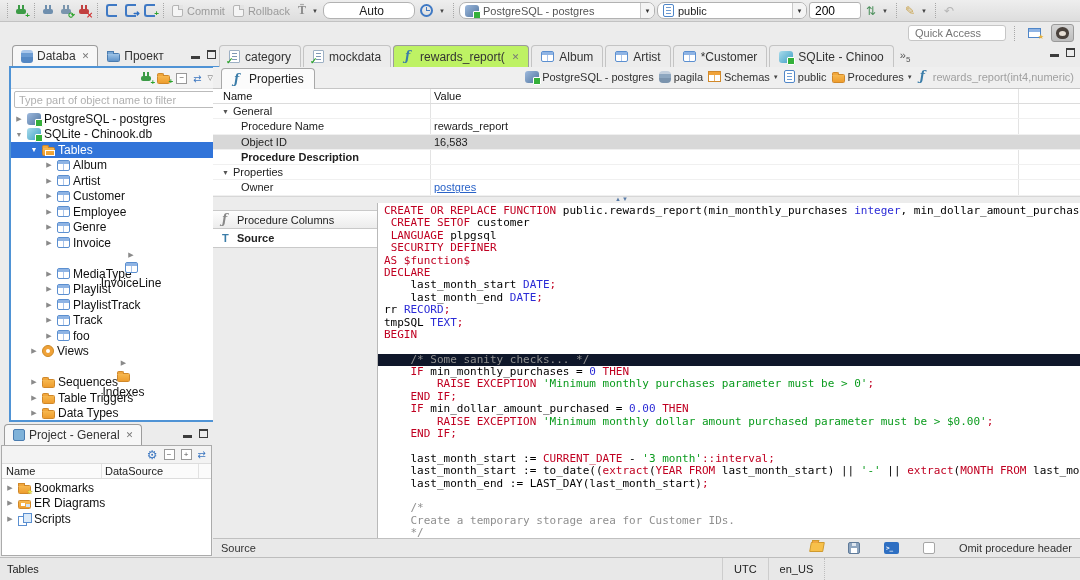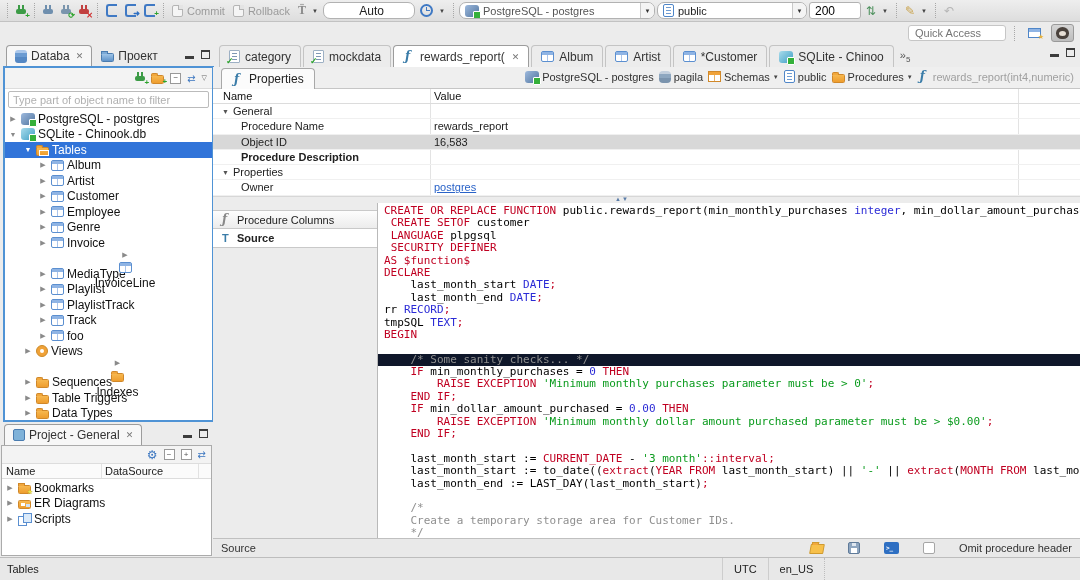--- a/index.html
+++ b/index.html
@@ -51,21 +51,21 @@
   
   .ptabs{height:22px;display:flex;align-items:flex-end;padding-left:4px;background:transparent;position:relative}
   .ptab{display:inline-flex;align-items:center;gap:4px;height:21px;padding:0 8px;border:1px solid transparent;border-bottom:none;border-radius:4px 4px 0 0;font-size:12px;color:#333}
   .ptab.active{background:#f7f7f7;border-color:#9c9c9c}
   .xclose{font-size:9px;color:#777;margin-left:2px}
   .winbtns{position:absolute;right:5px;top:6px;display:flex;gap:7px;align-items:center}
   .wmin{width:9px;height:3px;background:#3c3c3c;margin-top:5px}
   .wmax{width:9px;height:9px;border:1px solid #3c3c3c;border-top-width:2px}
 
   
-  .dbnav{position:absolute;left:2px;top:44px;width:213px;height:379px}
+  .dbnav{position:absolute;left:8px;top:44px;width:213px;height:379px}
   .navbody{position:absolute;left:1px;top:22px;width:211px;height:356px;border:2px solid #4f93d5;background:#fff;overflow:hidden}
   .navtools{height:21px;background:#f3f3f3;border-bottom:1px solid #ddd;display:flex;align-items:center;justify-content:flex-end;gap:6px;padding-right:5px}
   .boxbtn{width:11px;height:11px;border:1px solid #999;background:#fff;display:inline-flex;align-items:center;justify-content:center;font-size:8px;color:#555;line-height:1}
   .linkarr{color:#3b76c0;font-size:10px}
   .viewmenu{font-size:7px;color:#666}
   .filterwrap{padding:2px 3px}
   .filter{width:100%;height:17px;border:1px solid #bbb;border-radius:2px;font:11px "Liberation Sans",sans-serif;padding:0 4px;color:#333;background:#fff}
   .filter::placeholder{color:#b0b0b0}
   .tree{padding-top:1px}
   .trow{height:15.5px;display:flex;align-items:center;gap:3px;white-space:nowrap;cursor:default}
@@ -122,21 +122,21 @@
   .gear{color:#3b76c0;font-size:12px;line-height:12px}
   .projcols{height:15px;border-bottom:1px solid #ddd;position:relative;font-size:11px;color:#222;background:#fbfbfb}
   .projcols .c1{position:absolute;left:4px;top:1px}
   .projcols .c2{position:absolute;left:103px;top:1px}
   .projcols .cl{position:absolute;top:0;bottom:0;width:1px;background:#e2e2e2}
 
   
   .main{position:absolute;left:213px;top:44px;width:867px;height:513px}
   .etabs{position:absolute;left:0;top:0;width:867px;height:23px;display:flex;align-items:flex-end;padding-left:6px}
   .etab{display:inline-flex;align-items:center;gap:5px;height:22px;padding:0 9px;border:1px solid #c4c4c4;border-bottom:none;border-radius:4px 4px 0 0;font-size:12px;color:#333;margin-right:2px;background:#ececec;white-space:nowrap}
-  .etab.active{background:#ffffff;border-color:#9c9c9c}
+  .etab.active{background:#bef264;border-color:#9c9c9c}
   .overflow{font-size:11px;color:#555;margin:0 4px 3px 4px}
   .overflow sub{font-size:8px}
 
   .prophead{position:absolute;left:0;top:23px;width:867px;height:22px;border-bottom:1px solid #c6c6c6;background:#efefef}
   .prop-tab{position:absolute;left:8px;bottom:-1px;display:inline-flex;align-items:center;gap:5px;height:21px;padding:0 10px;background:#fbfbfb;border:1px solid #a8a8a8;border-bottom:none;border-radius:4px 4px 0 0;font-size:12px}
   .crumb{position:absolute;right:6px;top:3px;display:flex;align-items:center;gap:5px;font-size:11px;color:#333}
   .crumb .ci{display:inline-flex;align-items:center;gap:3px;white-space:nowrap}
   .crumb .muted{color:#a0a0a0}
   .crumb .cdd2{font-size:6px;color:#444}
 
@@ -160,21 +160,21 @@
   .content{position:absolute;left:0;top:159px;width:867px;height:335px;display:flex}
   .sidetabs{width:165px;background:#ececec;border-right:1px solid #b9b9b9;padding-top:7px}
   .side-btn{height:19px;display:flex;align-items:center;gap:5px;padding-left:7px;font-size:11px;background:linear-gradient(#fdfdfd,#ececec);border-top:1px solid #c9c9c9;border-bottom:1px solid #c9c9c9;color:#222}
   .side-btn.active{background:#fff;font-weight:bold;border-top:none}
   .code{flex:1;background:#fff;font:11px/12.4px "DejaVu Sans Mono",monospace;padding:2px 0 0 6px;overflow:hidden;position:relative}
   .cline{height:12.4px;white-space:pre;margin-left:-6px;padding-left:6px}
   .cline.hl{background:#0f172a}
   .tk-p{color:#000}.tk-k{color:#c00021}.tk-t{color:#2b2bd6}.tk-n{color:#2b2bd6}.tk-s{color:#0a9b1d}.tk-c{color:#8f8f8f}
 
   .efooter{position:absolute;left:0;top:494px;width:867px;height:19px;background:#e9e9e9;border-top:1px solid #c0c0c0;display:flex;align-items:center;padding:0 8px;font-size:11px;color:#333}
-  .efoot-right{margin-left:auto;display:flex;align-items:flex-end;gap:24px}
+  .efoot-right{margin-left:auto;display:flex;align-items:flex-start;gap:24px}
   .ic-folderopen{width:14px;height:10px;background:#f7c04a;border:1px solid #cf9a2f;border-radius:1px;transform:skewX(-10deg)}
   .ic-folderopen::before{content:'';position:absolute;top:-3px;left:0;width:5px;height:2px;background:#f2a83d;border:1px solid #cf9a2f;border-bottom:none}
   .ic-save{width:12px;height:12px;background:#8fa6c0;border:1px solid #5f7a99;border-radius:2px}
   .ic-save::before{content:'';position:absolute;bottom:0;left:2px;width:6px;height:5px;background:#fff}
   .ic-save::after{content:'';position:absolute;top:0;left:3px;width:4px;height:3px;background:#dfe7f0}
   .ic-console{width:15px;height:12px;background:#2e6fc2;border-radius:2px}
   .ic-console::before{content:'>_';position:absolute;left:2px;top:2px;font:bold 6px "DejaVu Sans Mono",monospace;color:#fff}
   .cb{width:12px;height:12px;background:#fff;border:1px solid #a6a6a6;border-radius:2px}
 
   

